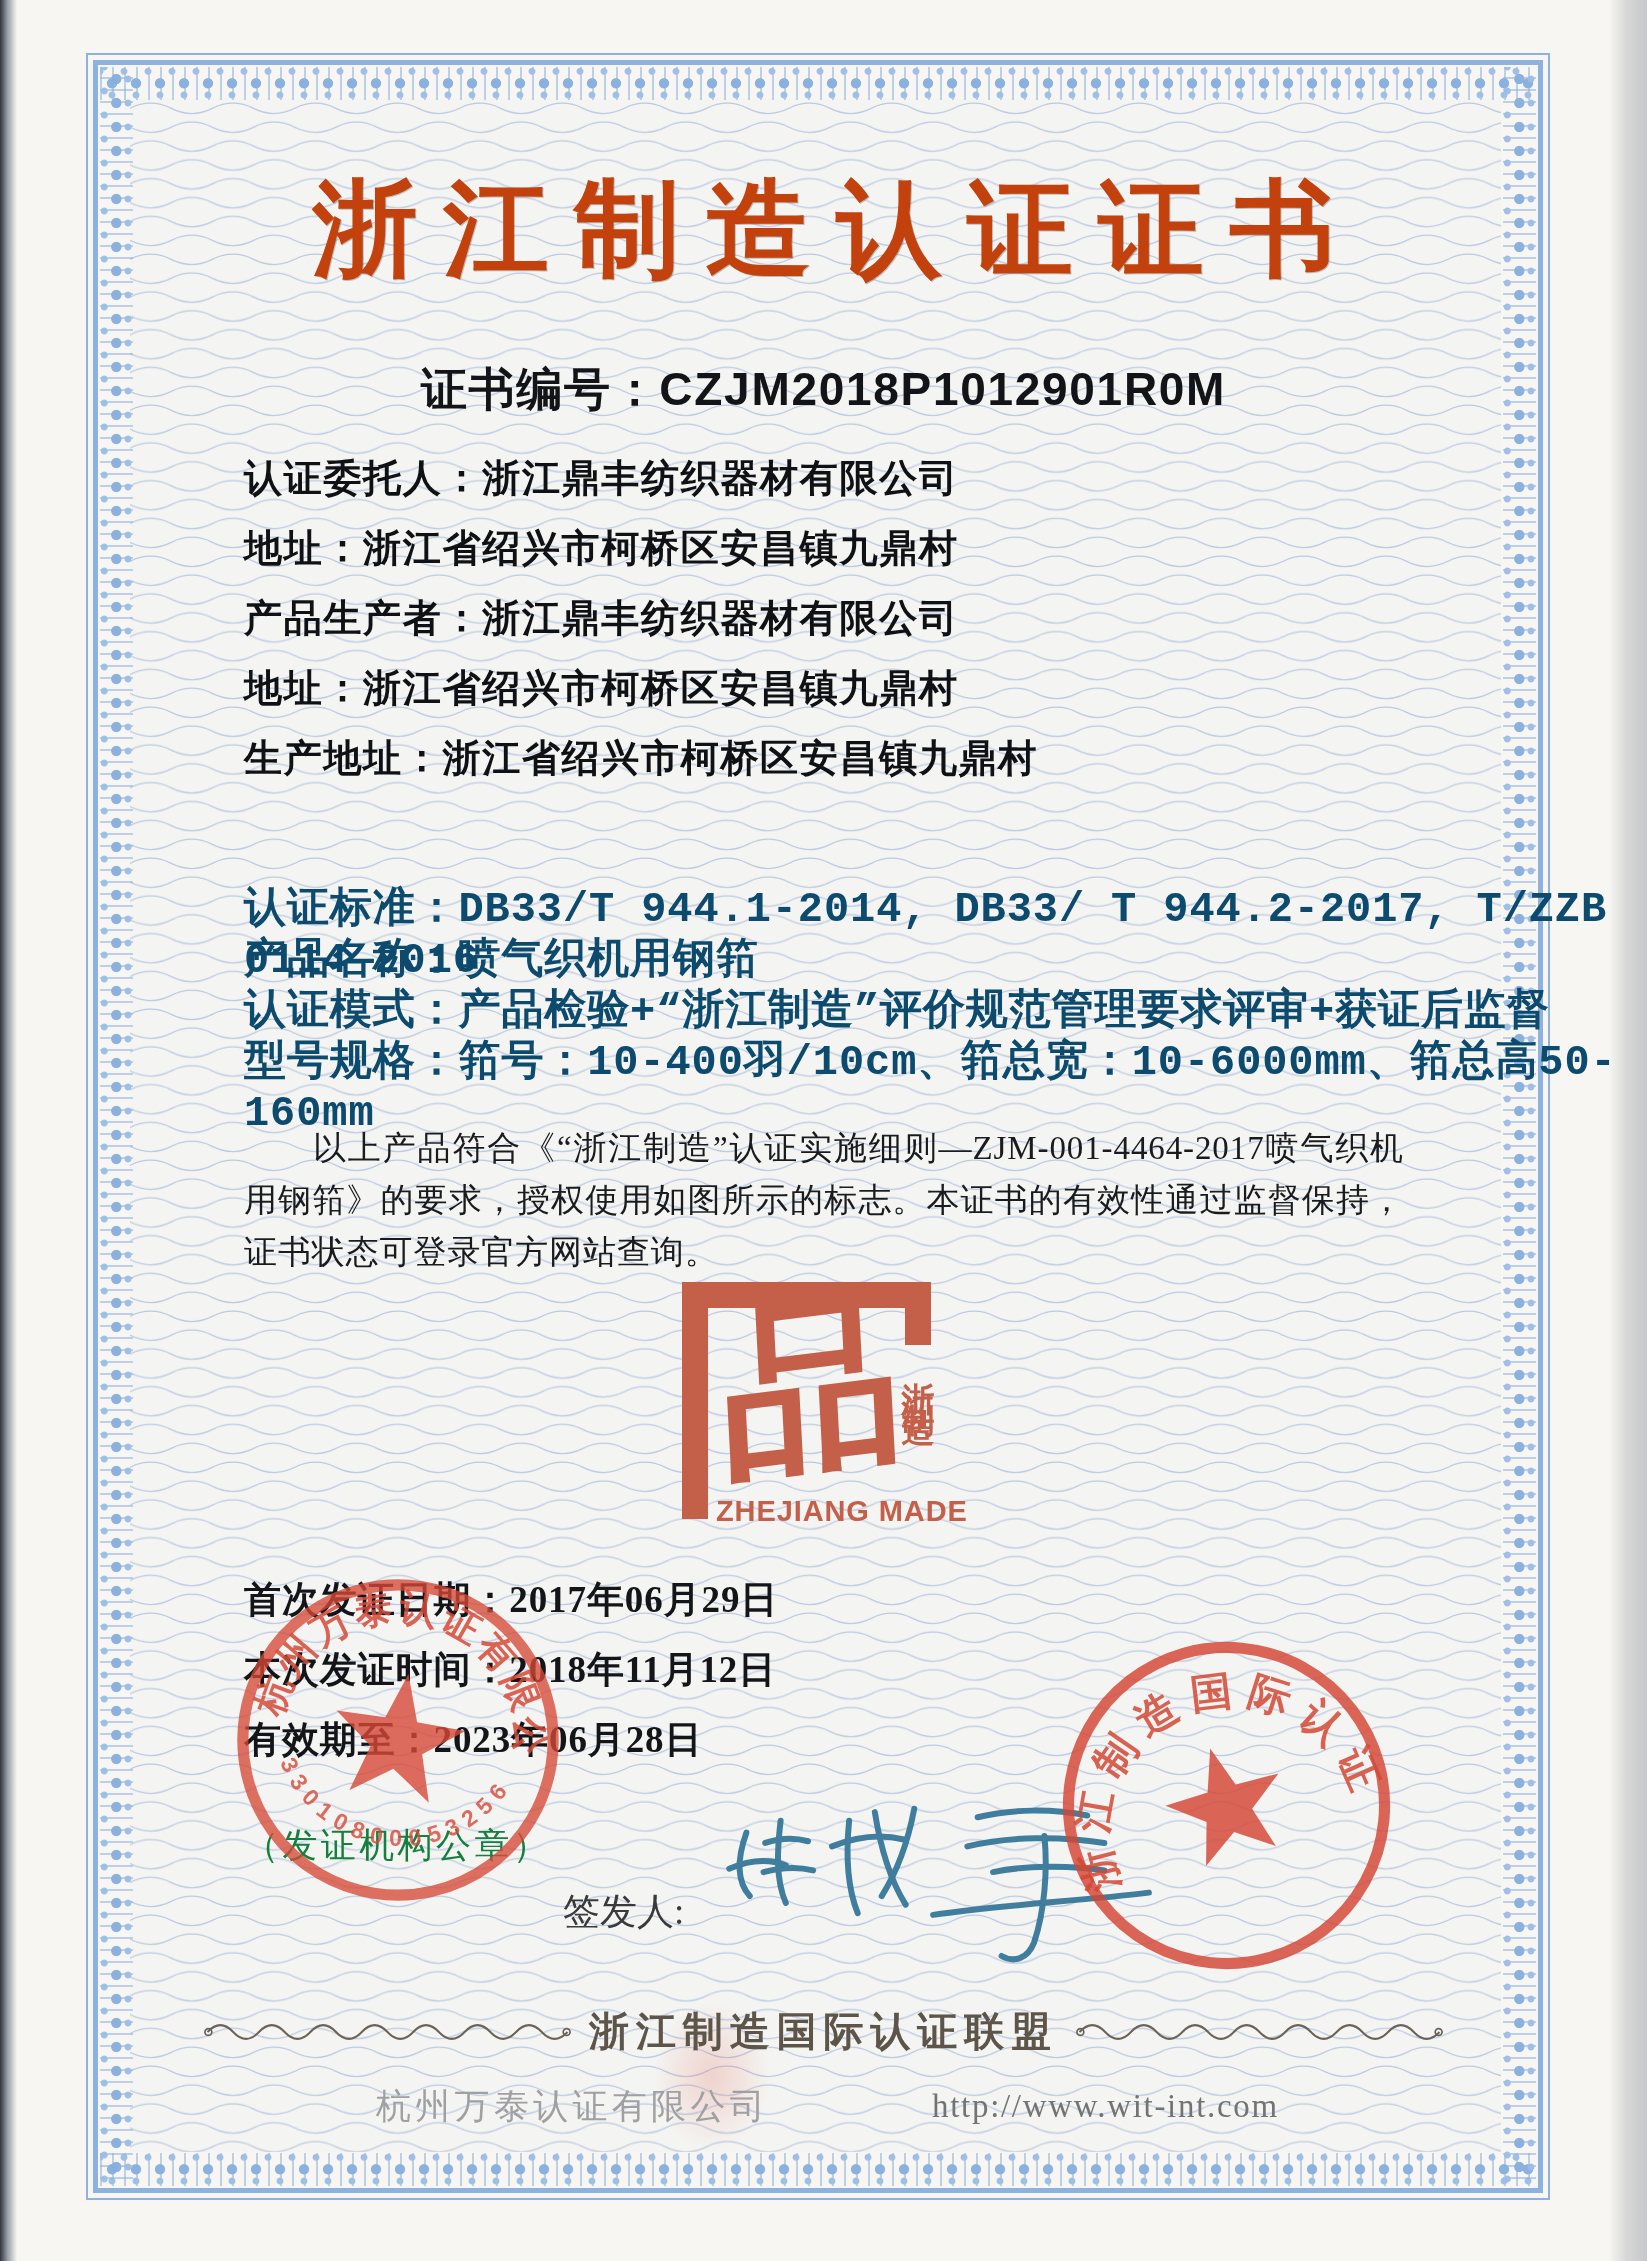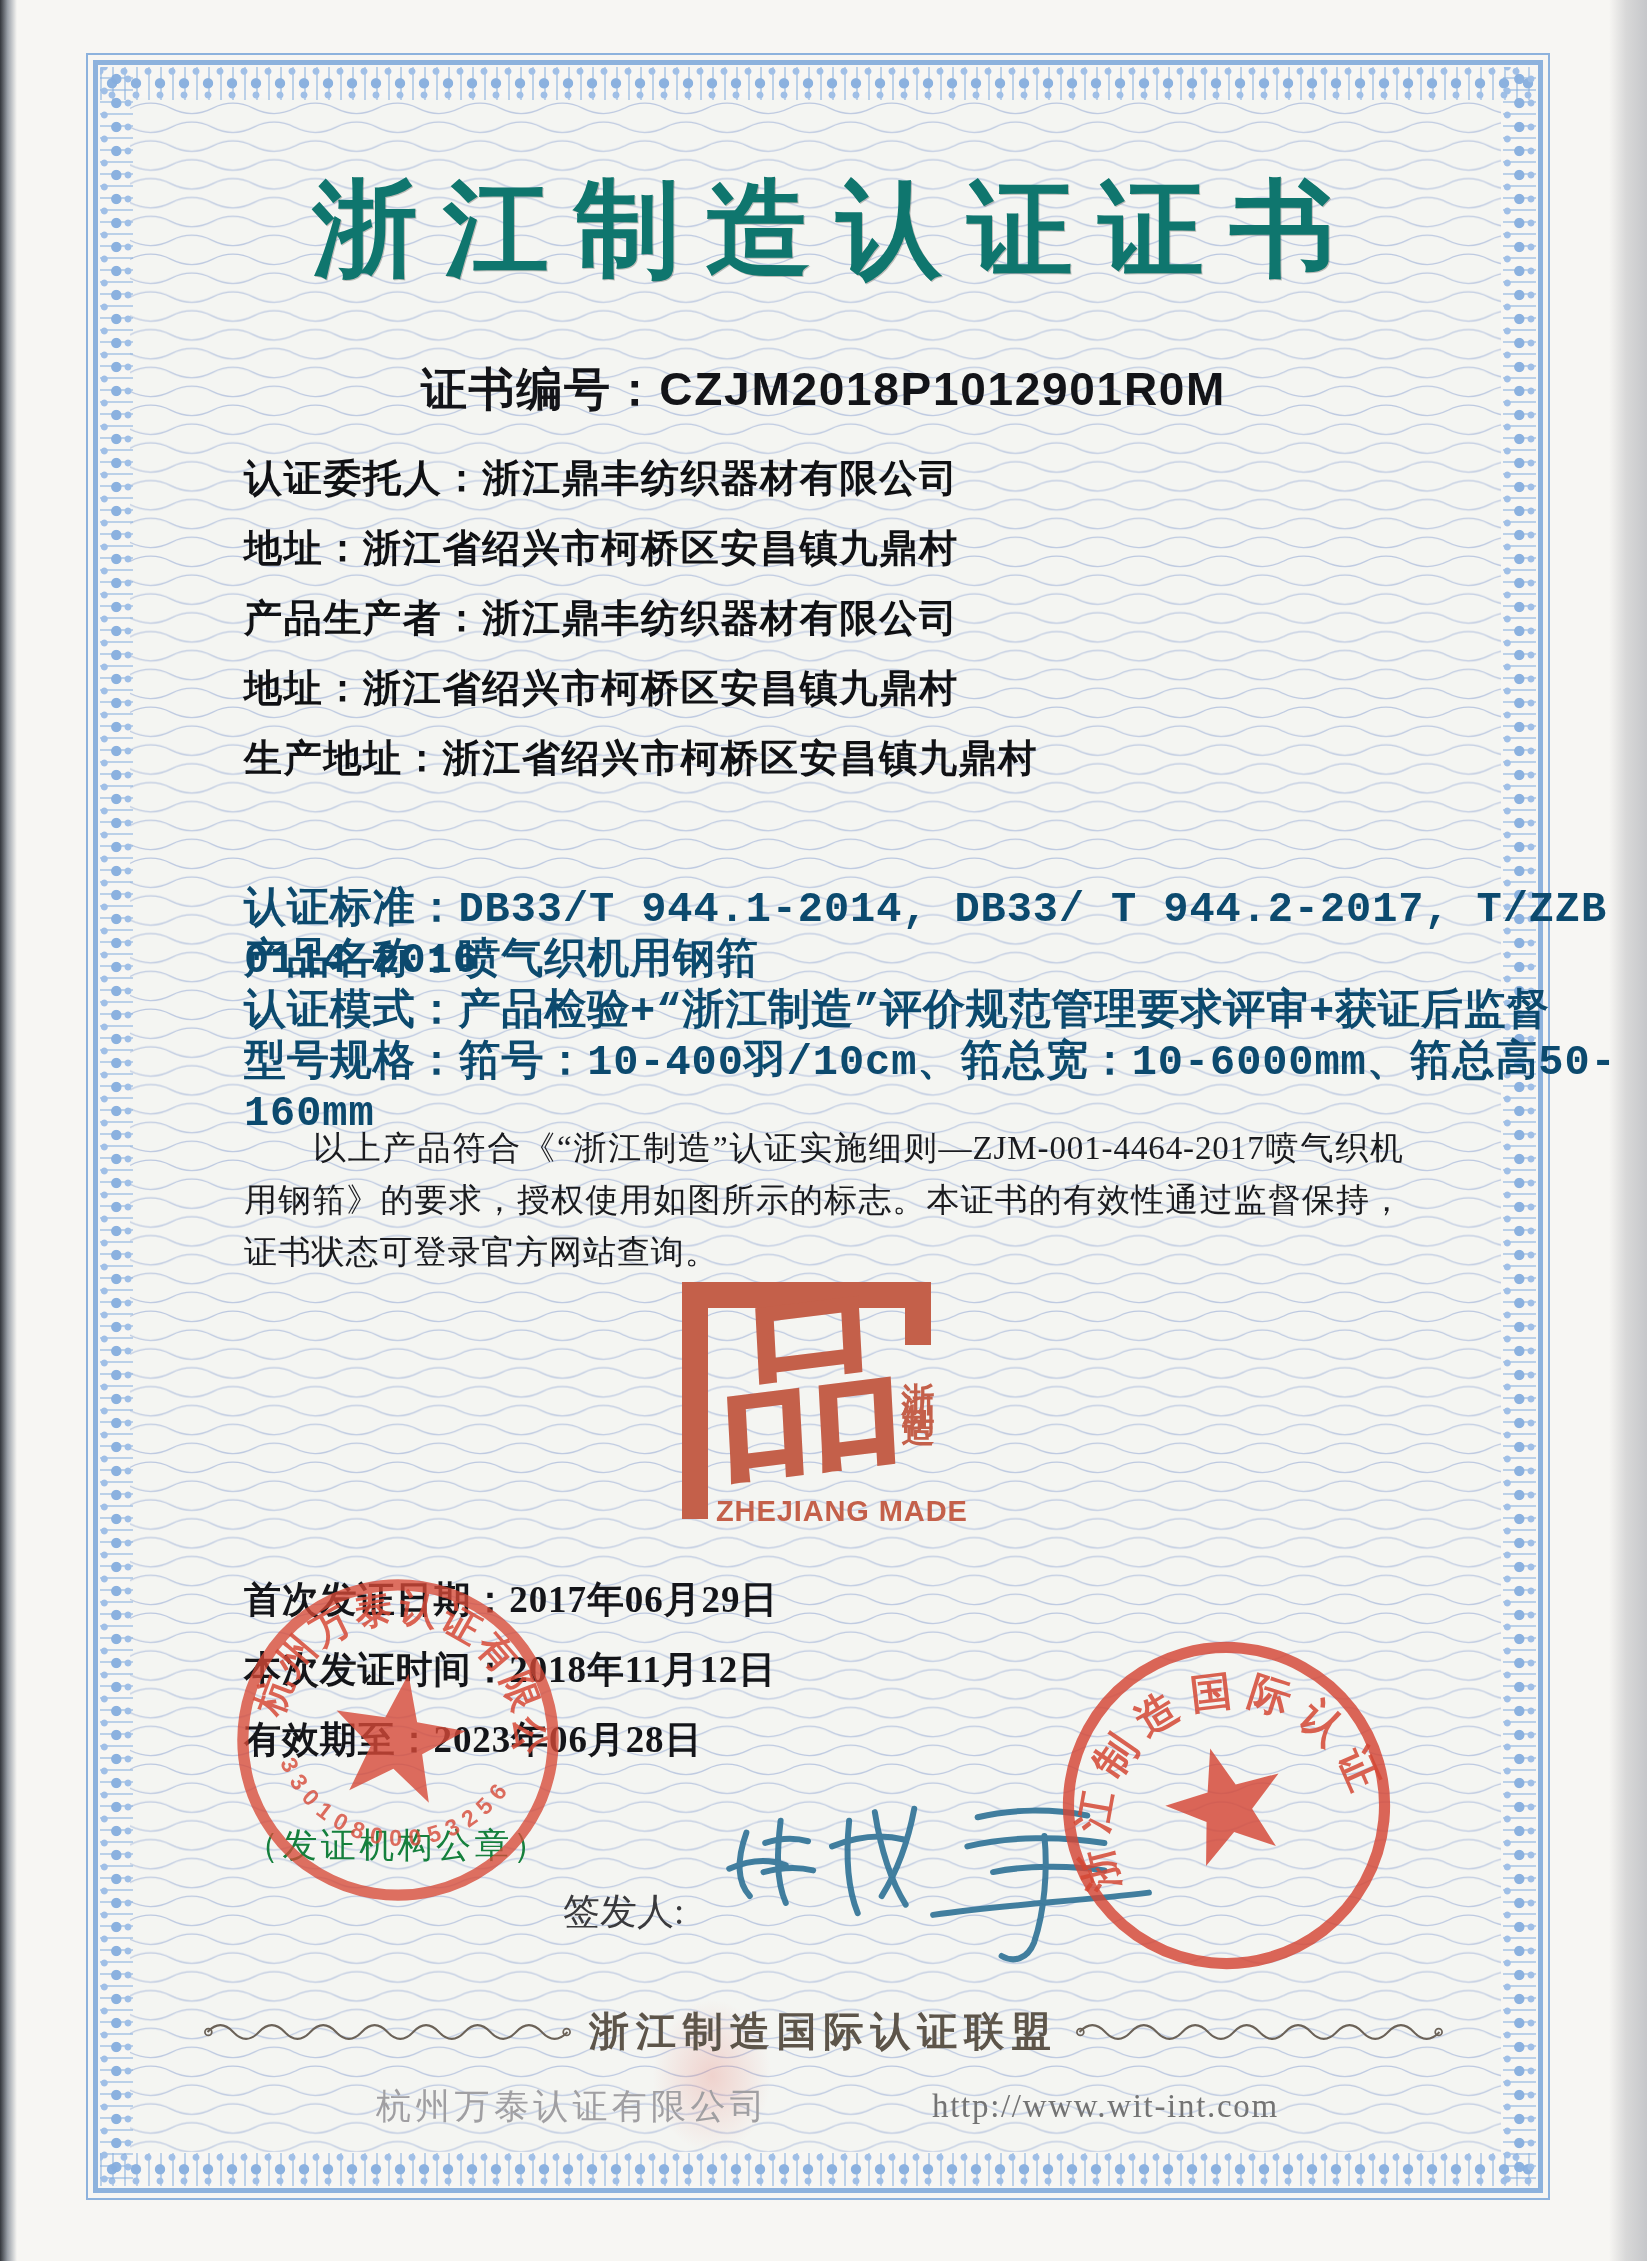--- a/index.html
+++ b/index.html
@@ -37,21 +37,21 @@
     background-size:33px 24px;}
   .orn.top{top:12px;} .orn.bottom{bottom:12px;}
   .orn.left{left:12px;} .orn.right{right:12px;}
   .waves{position:absolute;left:130px;top:98px;width:1371px;height:2054px;background:#f4f5f2;}
 
   
   .content{position:absolute;inset:0;color:#17181c;}
   .cert-title{position:absolute;left:0;top:160px;width:100%;text-align:center;
     font-family:"DejaVu Serif","Liberation Serif",serif;font-weight:700;
     font-size:105px;letter-spacing:26px;padding-left:26px;box-sizing:border-box;
-    color:#0f766e;text-shadow:0.9px 0.9px 0 rgba(87,80,74,.35);}
+    color:#c2410c;text-shadow:0.9px 0.9px 0 rgba(87,80,74,.35);}
   .cert-no{position:absolute;left:0;top:359px;width:100%;text-align:center;
     font-weight:700;font-size:46px;letter-spacing:1.7px;color:#131418;}
   .info-block{position:absolute;left:244px;top:443px;font-weight:700;font-size:38px;
     color:#101114;letter-spacing:1.7px;}
   .info-block div{height:70px;line-height:70px;}
   .spec-block{position:absolute;left:244px;top:885px;
     font-family:Liberation Mono, monospace;font-weight:700;font-size:42px;color:#0c4a6e;}
   .spec-block div{height:51px;line-height:51px;letter-spacing:0.9px;}
   .statement{position:absolute;left:244px;top:1122px;width:1160px;
     font-family:"Liberation Serif",serif;font-size:33px;line-height:52px;

